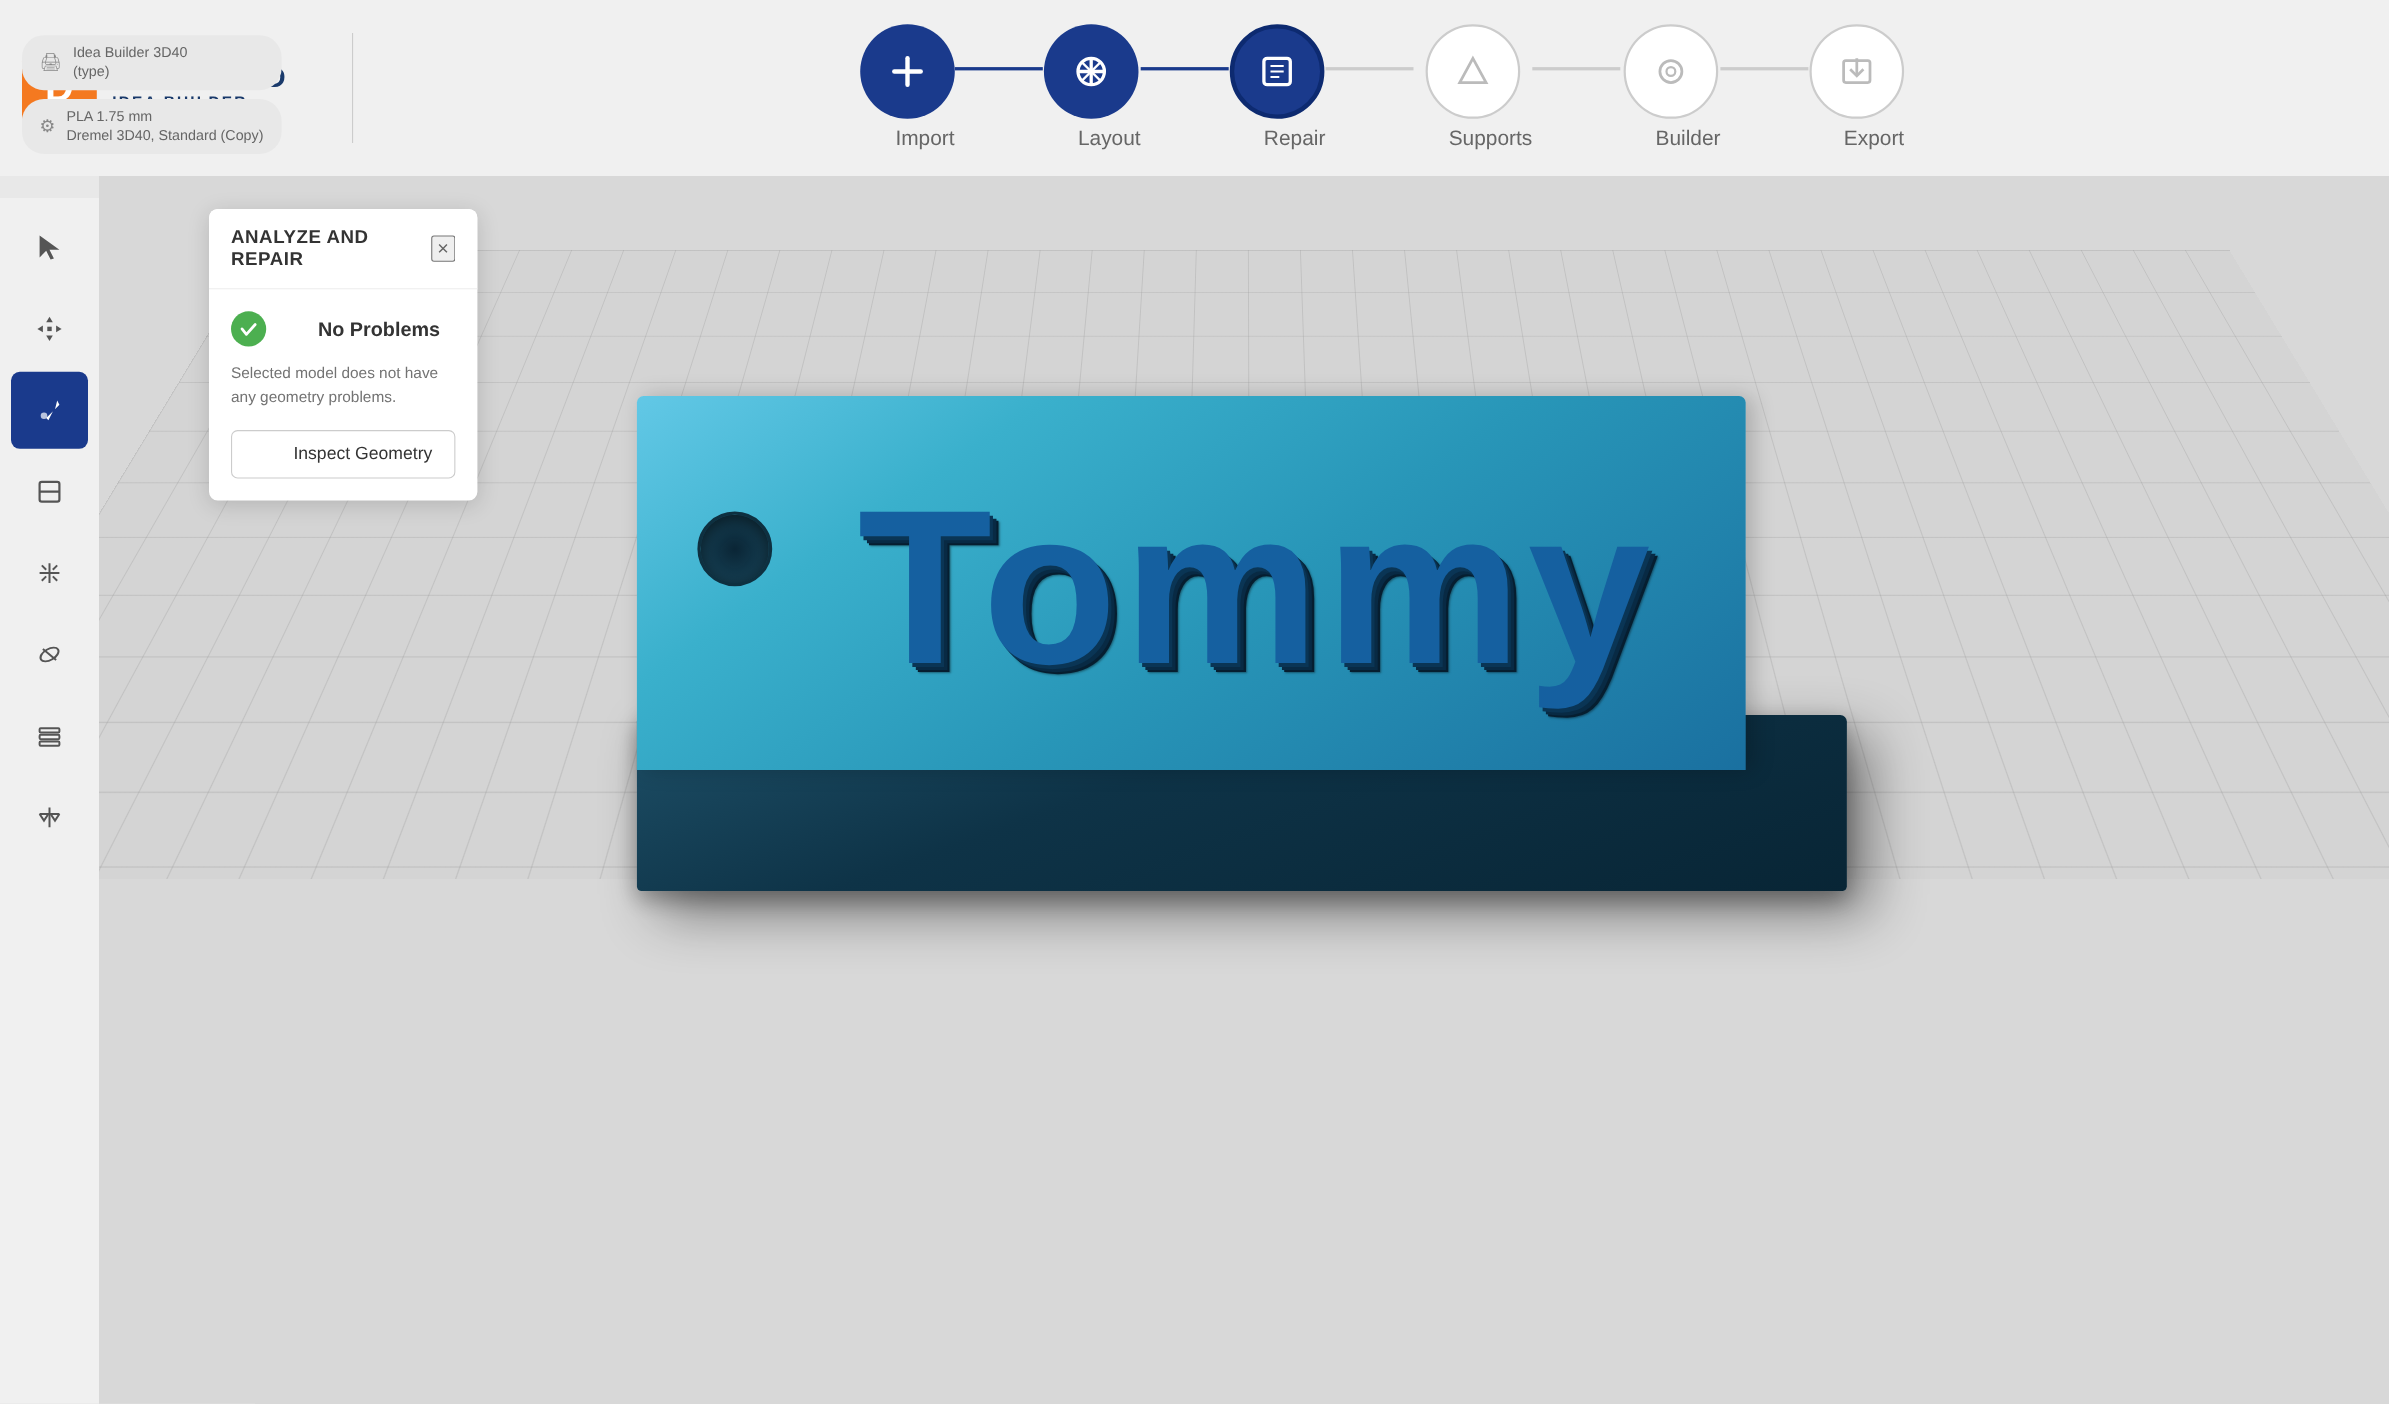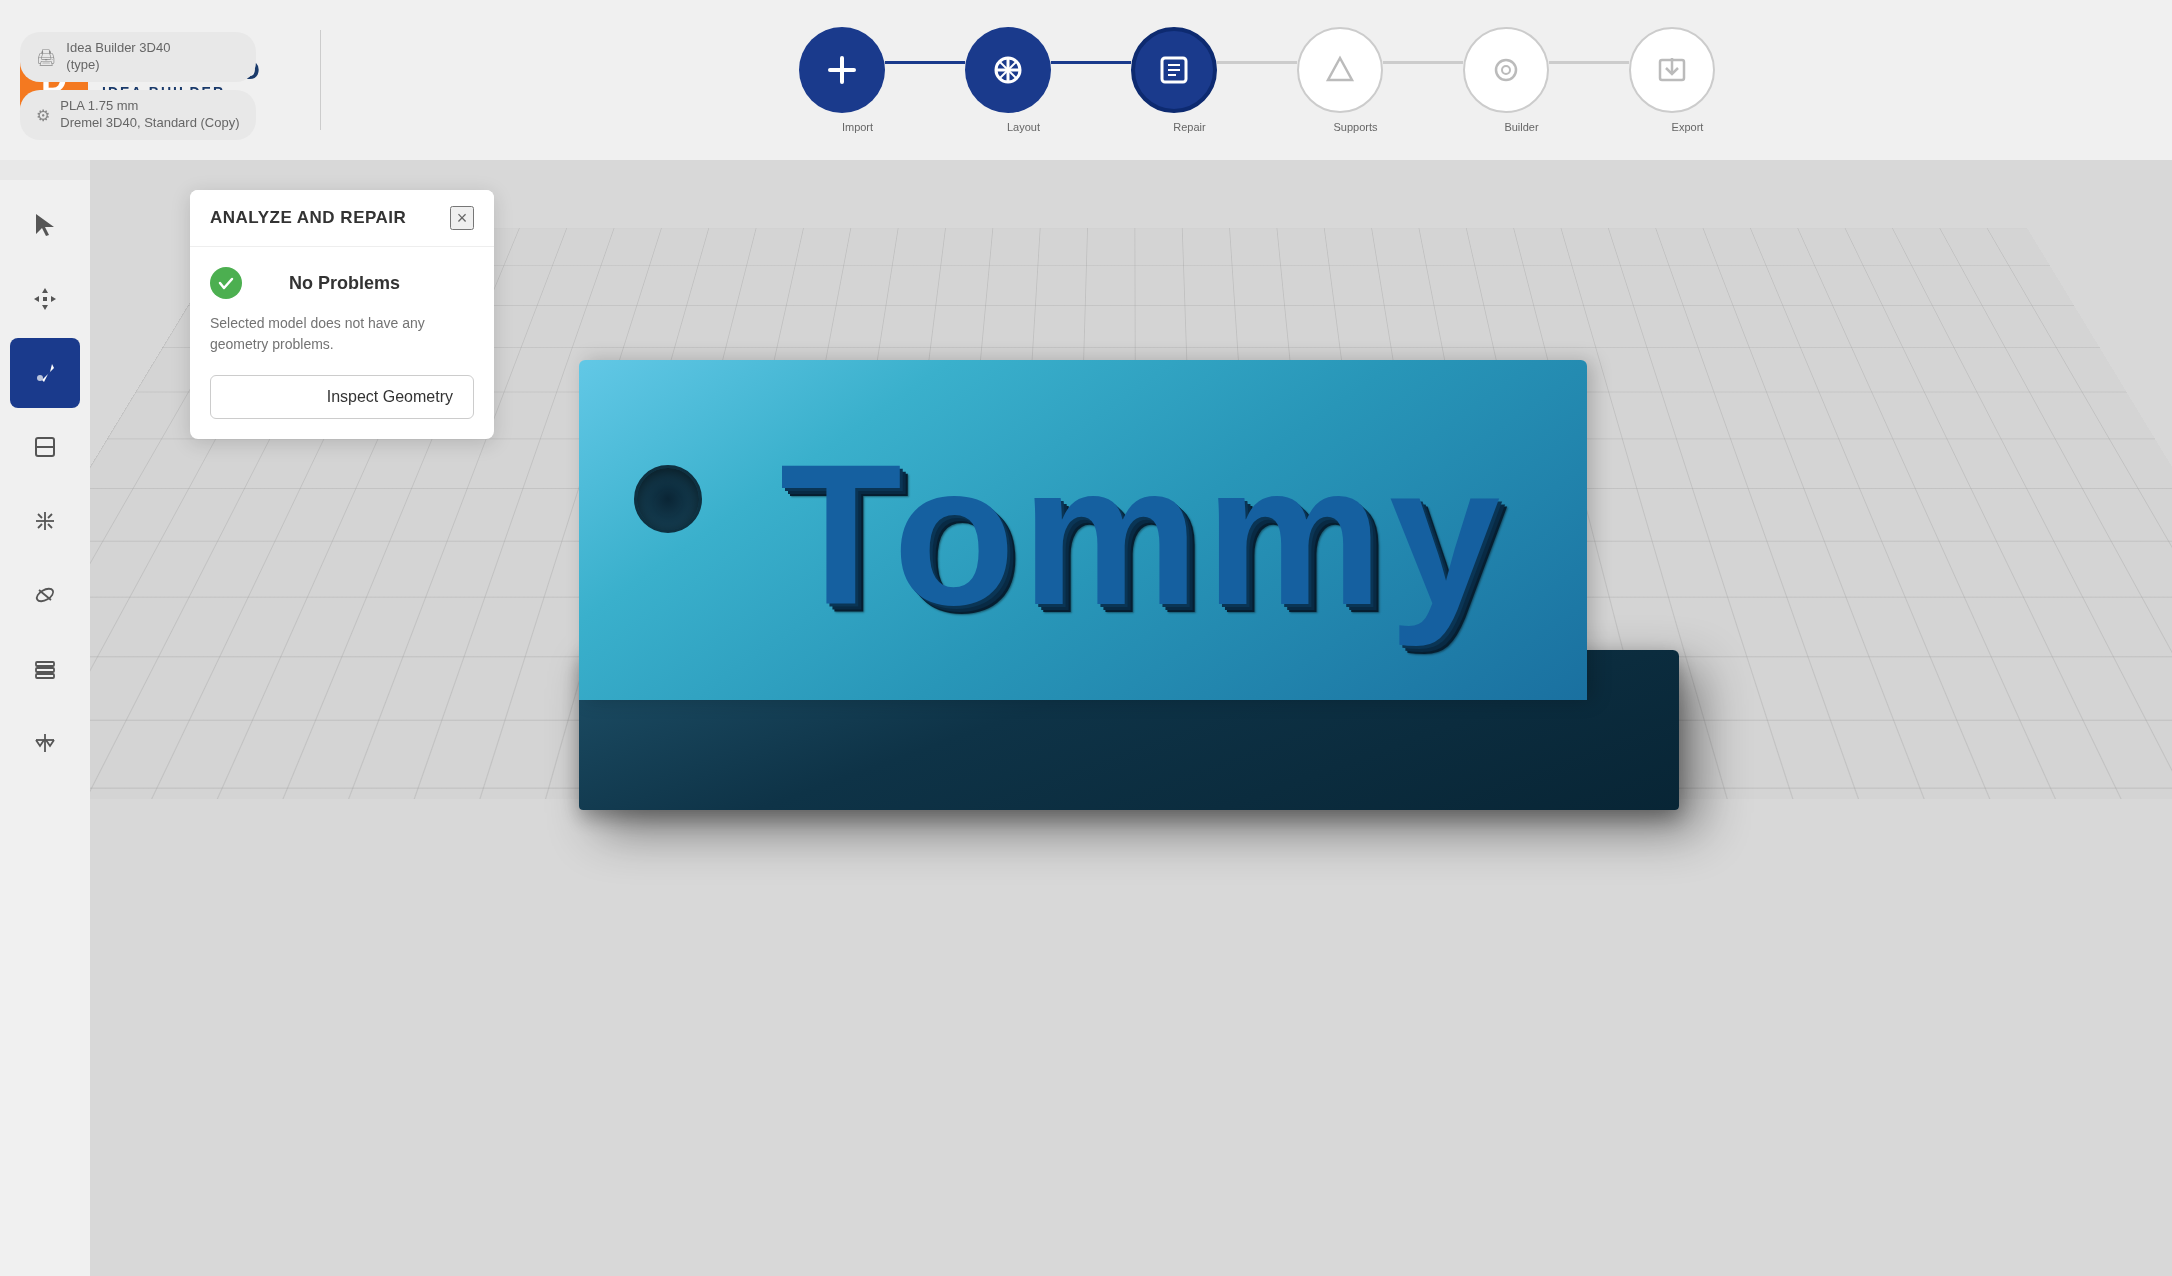--- a/index.html
+++ b/index.html
@@ -113,21 +113,21 @@
       transform: translateX(-55%);
       width: 1100px;
       height: 600px;
     }
 
     
     #repair-panel {
       position: absolute;
       top: 30px;
       left: 100px;
-      width: 304px;
+      width: 244px;
       background: white;
       border-radius: 8px;
       box-shadow: 0 4px 20px rgba(0,0,0,0.15);
       overflow: hidden;
     }
 
     #repair-header {
       display: flex;
       align-items: center;
       justify-content: space-between;
@@ -268,21 +268,21 @@
       border: 4px solid #0d2a70;
     }
 
     .nav-circle.todo {
       background: white;
       color: #bbb;
       border: 2.5px solid #ccc;
     }
 
     .nav-label {
-      font-size: 11px;
+      font-size: 19px;
       color: #666;
       margin-left: 32px;
     }
 
     .nav-line {
       width: 80px;
       height: 3px;
       background: #1a3a8c;
       margin-bottom: 36px;
     }

